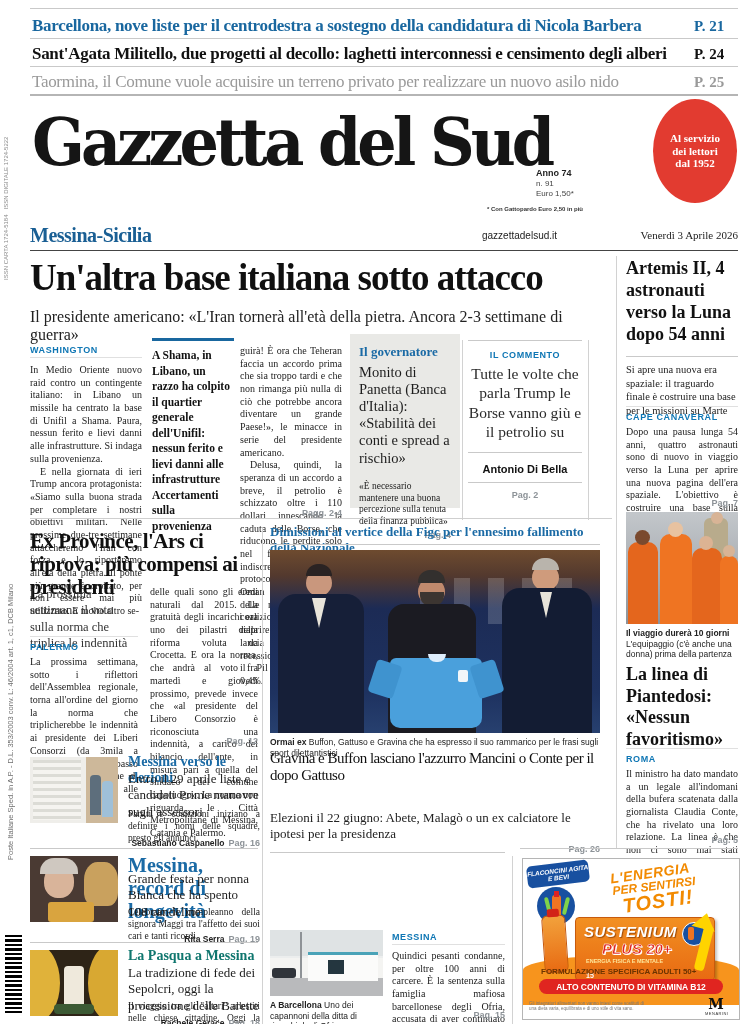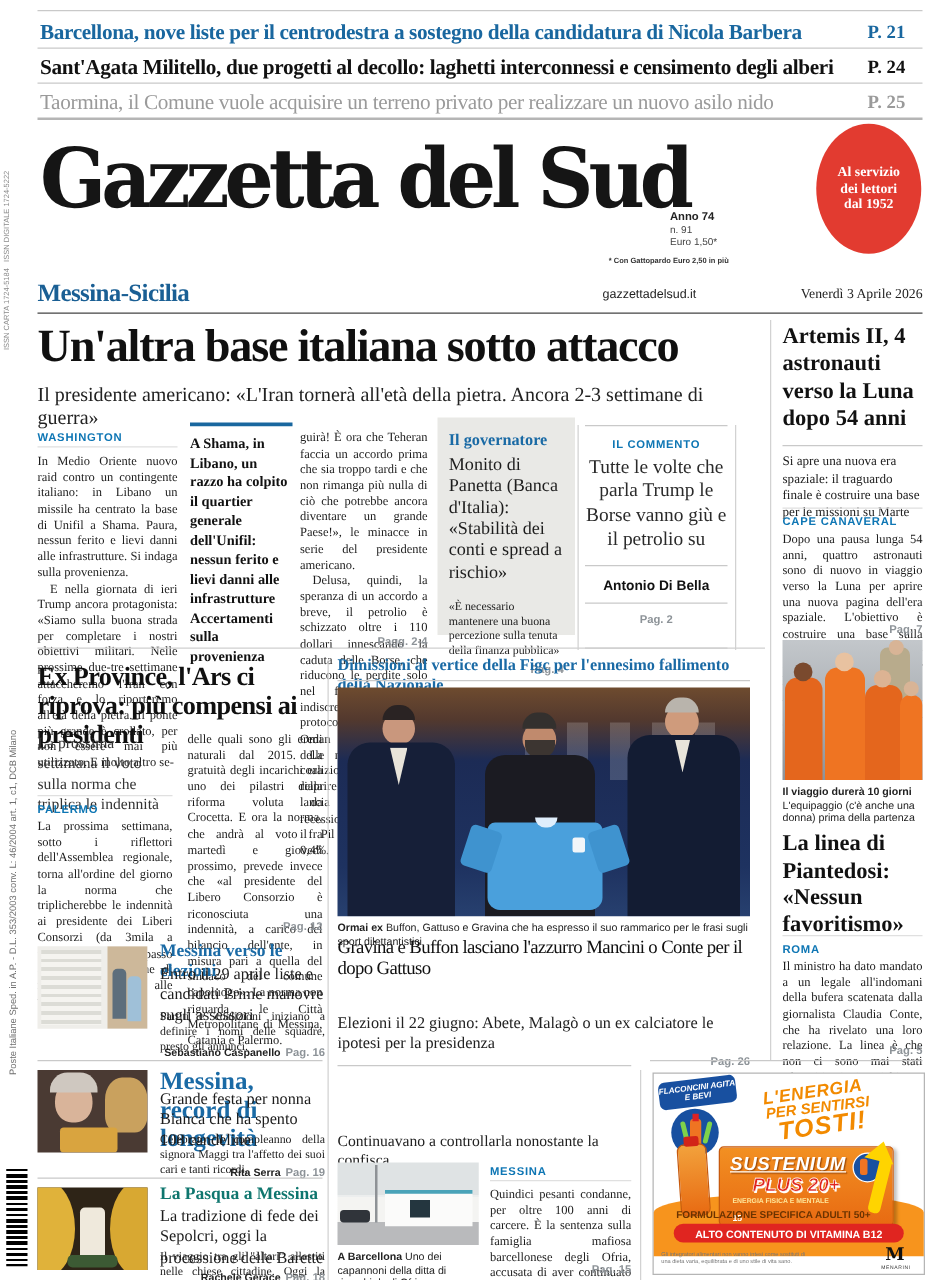--- a/index.html
+++ b/index.html
@@ -217,21 +217,20 @@
   </div>
   <div class="abs" style="left:128px;top:948px;width:132px;font-size:14px;font-weight:bold;color:#0f766e;">La Pasqua a Messina</div>
   <div class="abs" style="left:128px;top:965px;width:132px;font-size:13px;line-height:1.25;color:#1d1d1d;">La tradizione di fede dei Sepolcri, oggi la processione delle Barette</div>
   <div class="abs body-txt" style="left:128px;top:1000px;width:132px;font-size:9.5px;">Il viaggio tra gli "altari" allestiti nelle chiese cittadine. Oggi la storica processione.</div>
   <div class="abs" style="left:128px;top:1012px;width:132px;text-align:right;">
     <span class="byline">Rachele Gerace</span>
     <span class="pagref">Pag. 18</span>
   </div>
 
   <div class="hr" style="left:270px;top:852px;width:235px;"></div>
-  <div class="abs" style="left:270px;top:906px;width:240px;font-size:12.5px;color:#222;">Continuavano a controllarla nonostante la confisca</div>
   <div class="photo" style="left:270px;top:930px;width:113px;height:66px;background:linear-gradient(180deg,#dfe3e4 0 40%,#eceeee 40% 42%,#f4f4f2 42% 72%,#b9babc 72% 100%);">
     <div class="abs" style="left:38px;top:22px;width:70px;height:26px;background:#fbfbfa;border-top:3px solid #4aa3b8;"></div>
     <div class="abs" style="left:58px;top:30px;width:16px;height:14px;background:#24363f;"></div>
     <div class="abs" style="left:2px;top:38px;width:24px;height:10px;background:#30343a;border-radius:3px;"></div>
     <div class="abs" style="left:30px;top:2px;width:2px;height:46px;background:#8e9296;"></div>
   </div>
   <div class="abs cap" style="left:270px;top:1000px;width:113px;">
     <span class="capb">A Barcellona</span>
     <span>Uno dei capannoni della ditta di ricambi degli Ofria</span>
   </div>
@@ -256,21 +255,21 @@
     <div class="abs sans" style="left:62px;top:6px;width:130px;text-align:center;color:#f28a00;font-weight:900;font-style:italic;font-size:14px;transform:rotate(-8deg);letter-spacing:0.5px;text-shadow:1px 1px 0 #fff;">L'ENERGIA</div>
     <div class="abs sans" style="left:66px;top:20px;width:130px;text-align:center;color:#f28a00;font-weight:900;font-style:italic;font-size:12px;transform:rotate(-7deg);text-shadow:1px 1px 0 #fff;">PER SENTIRSI</div>
     <div class="abs sans" style="left:70px;top:31px;width:130px;text-align:center;color:#f28a00;font-weight:900;font-style:italic;font-size:20px;transform:rotate(-8deg);letter-spacing:1px;text-shadow:1px 1px 0 #fff;">TOSTI!</div>
 
     <div class="abs" style="left:0px;top:96px;width:216px;height:50px;background:#f7941d;border-radius:100% 100% 0 0/60% 60% 0 0;"></div>
 
     <div class="abs" style="left:20px;top:56px;width:22px;height:56px;background:linear-gradient(180deg,#f2a23c,#e86a12);border-radius:6px;transform:rotate(-4deg);border:1px solid #c75a0d;">
       <div class="abs" style="left:5px;top:-7px;width:12px;height:8px;background:#d22418;border-radius:2px;"></div>
     </div>
     <div class="abs" style="left:52px;top:58px;width:138px;height:62px;background:linear-gradient(180deg,#f29022,#e86a12);border:1px solid #c75a0d;border-radius:4px;box-shadow:2px 2px 3px rgba(0,0,0,.25);">
-      <div class="sans" style="margin:5px 0 0 8px;color:#fff;font-weight:900;font-style:italic;font-size:15px;letter-spacing:0.5px;text-shadow:1px 1px 1px #9c4a08;text-decoration:underline;">SUSTENIUM</div>
+      <div class="sans" style="margin:5px 0 0 8px;color:#fff;font-weight:900;font-style:italic;font-size:15px;letter-spacing:0.5px;text-shadow:1px 1px 1px #9c4a08;">SUSTENIUM</div>
       <div class="sans" style="margin:0 0 0 26px;color:#e02520;font-weight:900;font-style:italic;font-size:15px;-webkit-text-stroke:0.5px #fff;text-shadow:1px 1px 0 #fff;">PLUS 20+</div>
       <div class="sans" style="margin:1px 0 0 10px;color:#ffe69a;font-weight:bold;font-size:5.5px;">ENERGIA FISICA E MENTALE</div>
       <div class="sans" style="margin:8px 0 0 10px;color:#fff;font-weight:bold;font-size:7px;">15</div>
       <div class="abs" style="left:106px;top:4px;width:22px;height:22px;background:#1850a0;border-radius:50%;border:1px solid #fff;"></div>
       <div class="abs" style="left:112px;top:9px;width:6px;height:13px;background:#ef7422;border-radius:2px;"></div>
     </div>
     <div class="abs" style="left:176px;top:66px;width:10px;height:46px;background:#ffd400;border-radius:4px;transform:rotate(14deg);"></div>
     <div class="abs" style="left:170px;top:54px;width:0;height:0;border-left:12px solid transparent;border-right:12px solid transparent;border-bottom:16px solid #ffd400;transform:rotate(14deg);"></div>
 
     <div class="abs sans" style="left:18px;top:108px;width:180px;text-align:left;color:#6b3300;font-weight:bold;font-size:8px;">FORMULAZIONE SPECIFICA ADULTI 50+</div>

